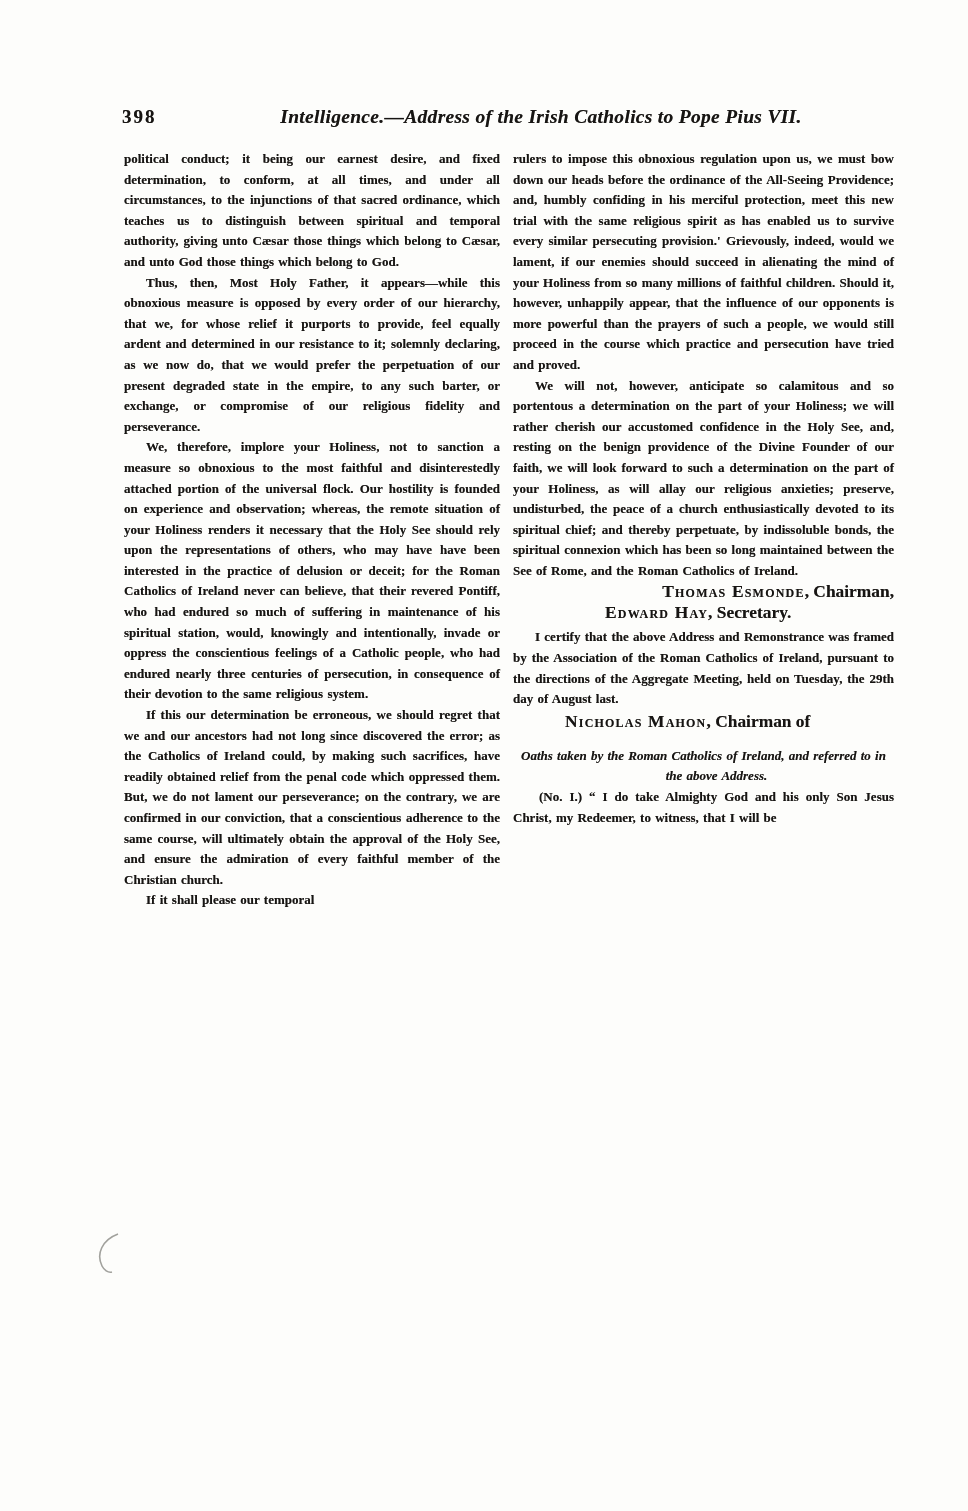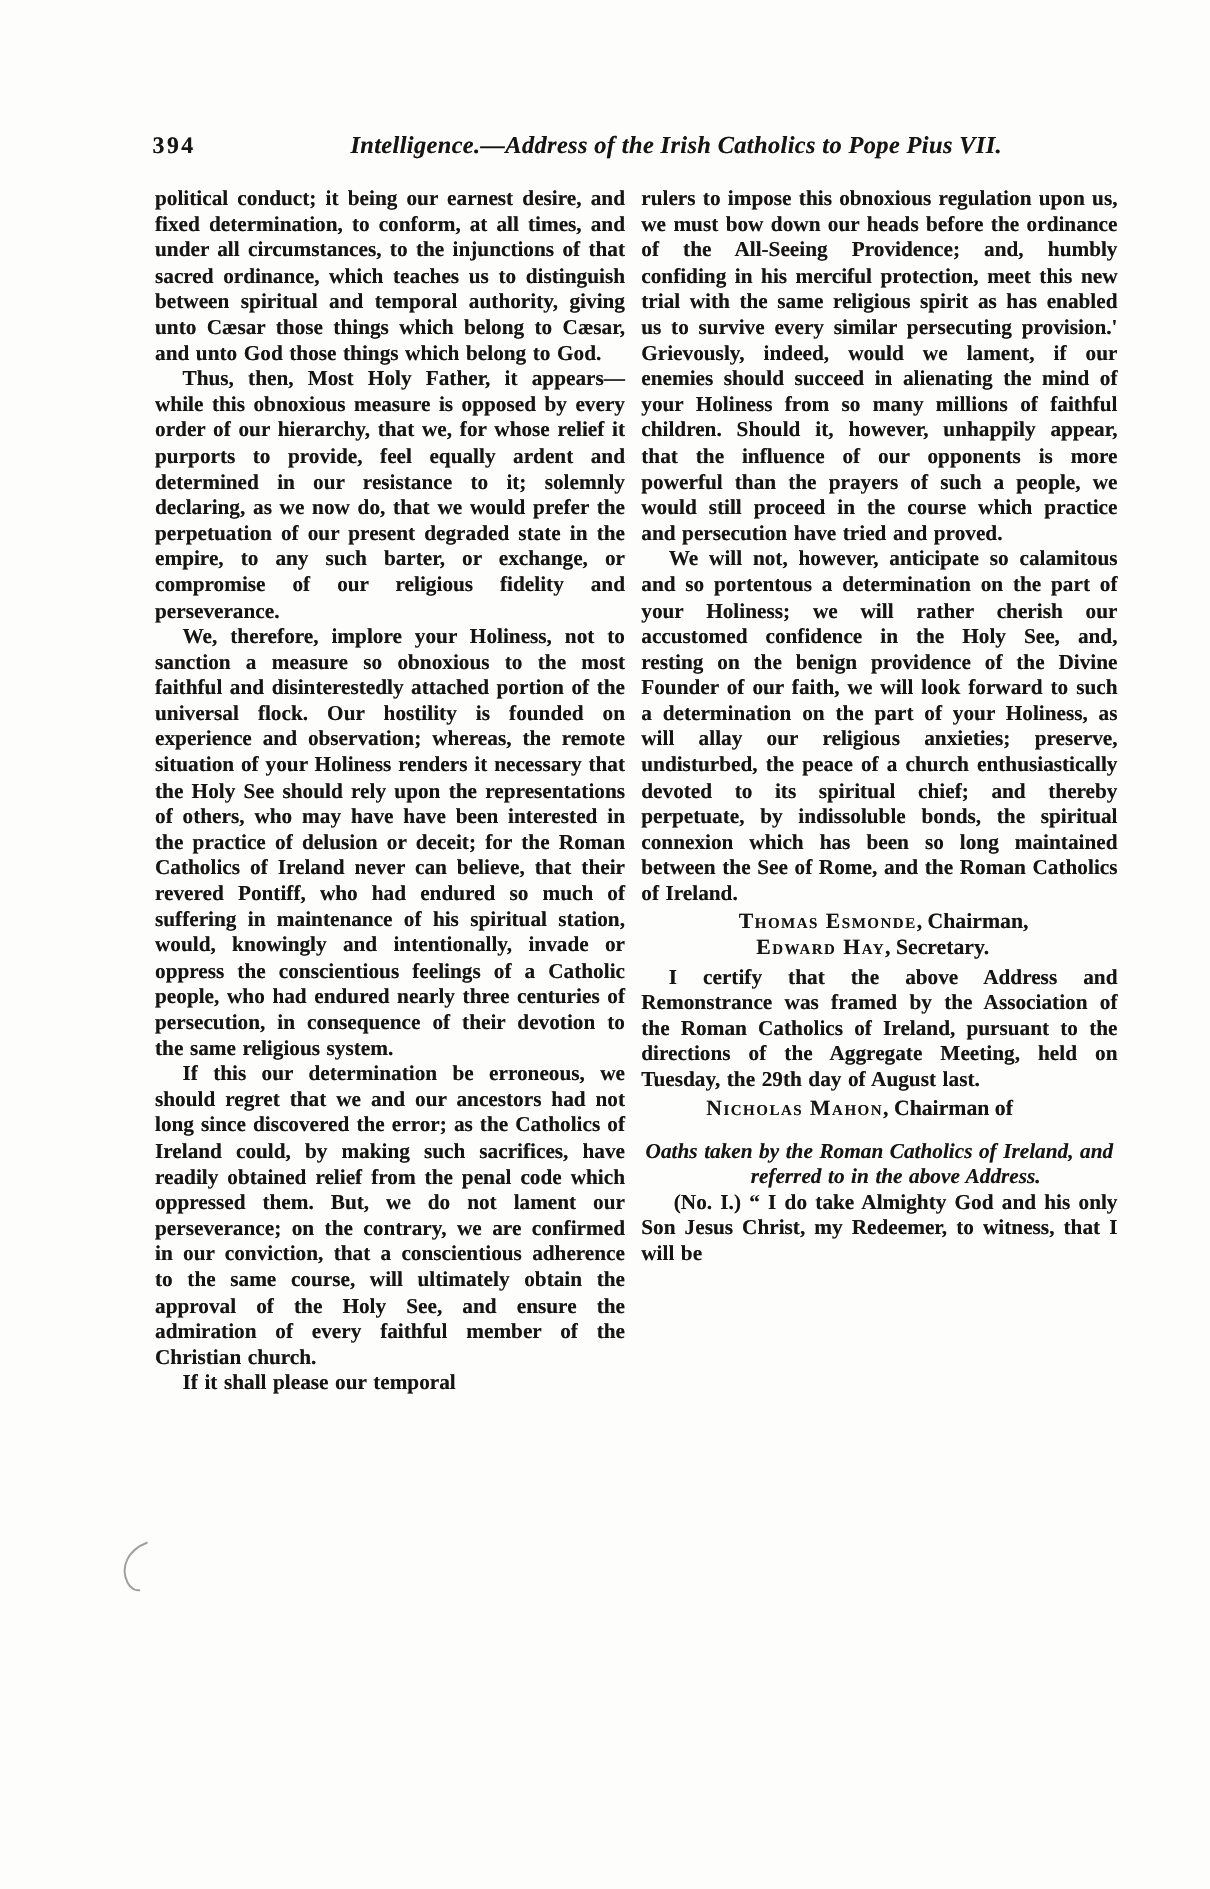--- a/index.html
+++ b/index.html
@@ -47,38 +47,38 @@
     left: 124px;
     width: 770px;
     display: flex;
     gap: 13px;
   }
   .col { text-align: justify; }
   .col-left  { width: 376px; }
   .col-right { width: 381px; }
   .col p {
     margin: 0;
-    font-size: 17px;
+    font-size: 13px;
     line-height: 20.6px;
     font-weight: bold;
     text-indent: 22px;
     text-shadow: 0 0 0.4px rgba(20,16,12,0.5);
     word-spacing: 1px;
   }
   .col p.cont { text-indent: 0; }
   .sc { font-variant: small-caps; letter-spacing: 1.2px; }
   .sig-line {
     font-size: 17.4px;
     line-height: 21px;
     font-weight: bold;
     text-align: left;
     text-shadow: 0 0 0.4px rgba(20,16,12,0.5);
     white-space: nowrap;
   }
-  .sig-chairman  { padding-left: 78px; }
+  .sig-chairman  { padding-left: 78px; text-align: right; }
   .sig-secretary { padding-left: 92px; }
   .certify { margin-top: 4px !important; }
   .sig-mahon { padding-left: 52px; margin-top: 1px; }
   .sig-assoc { text-align: center; padding-right: 40px; }
   .dateline {
     font-style: italic;
     font-size: 18px;
     font-weight: bold;
     padding-left: 28px;
     line-height: 22px;
@@ -98,21 +98,21 @@
     left: 94px;
     top: 1232px;
   }
 </style>
 </head>
 <body>
 
 <div class="page">
 
   <div class="running-head">
-    <span class="pageno">394</span>
+    <span class="pageno">398</span>
     <span class="head-title">Intelligence.—Address of the Irish Catholics to Pope Pius VII.</span>
   </div>
 
   <div class="columns">
 
     <div class="col col-left">
       <p class="cont">political conduct; it being our earnest desire, and fixed determination, to conform, at all times, and under all circumstances, to the injunctions of that sacred ordinance, which teaches us to distinguish between spiritual and temporal authority, giving unto Cæsar those things which belong to Cæsar, and unto God those things which belong to God.</p>
       <p>Thus, then, Most Holy Father, it appears—while this obnoxious measure is opposed by every order of our hierarchy, that we, for whose relief it purports to provide, feel equally ardent and determined in our resistance to it; solemnly declaring, as we now do, that we would prefer the perpetuation of our present degraded state in the empire, to any such barter, or exchange, or compromise of our religious fidelity and perseverance.</p>
       <p>We, therefore, implore your Holiness, not to sanction a measure so obnoxious to the most faithful and disinterestedly attached portion of the universal flock. Our hostility is founded on experience and observation; whereas, the remote situation of your Holiness renders it necessary that the Holy See should rely upon the representations of others, who may have have been interested in the practice of delusion or deceit; for the Roman Catholics of Ireland never can believe, that their revered Pontiff, who had endured so much of suffering in maintenance of his spiritual station, would, knowingly and intentionally, invade or oppress the conscientious feelings of a Catholic people, who had endured nearly three centuries of persecution, in consequence of their devotion to the same religious system.</p>
       <p>If this our determination be erroneous, we should regret that we and our ancestors had not long since discovered the error; as the Catholics of Ireland could, by making such sacrifices, have readily obtained relief from the penal code which oppressed them. But, we do not lament our perseverance; on the contrary, we are confirmed in our conviction, that a conscientious adherence to the same course, will ultimately obtain the approval of the Holy See, and ensure the admiration of every faithful member of the Christian church.</p>

